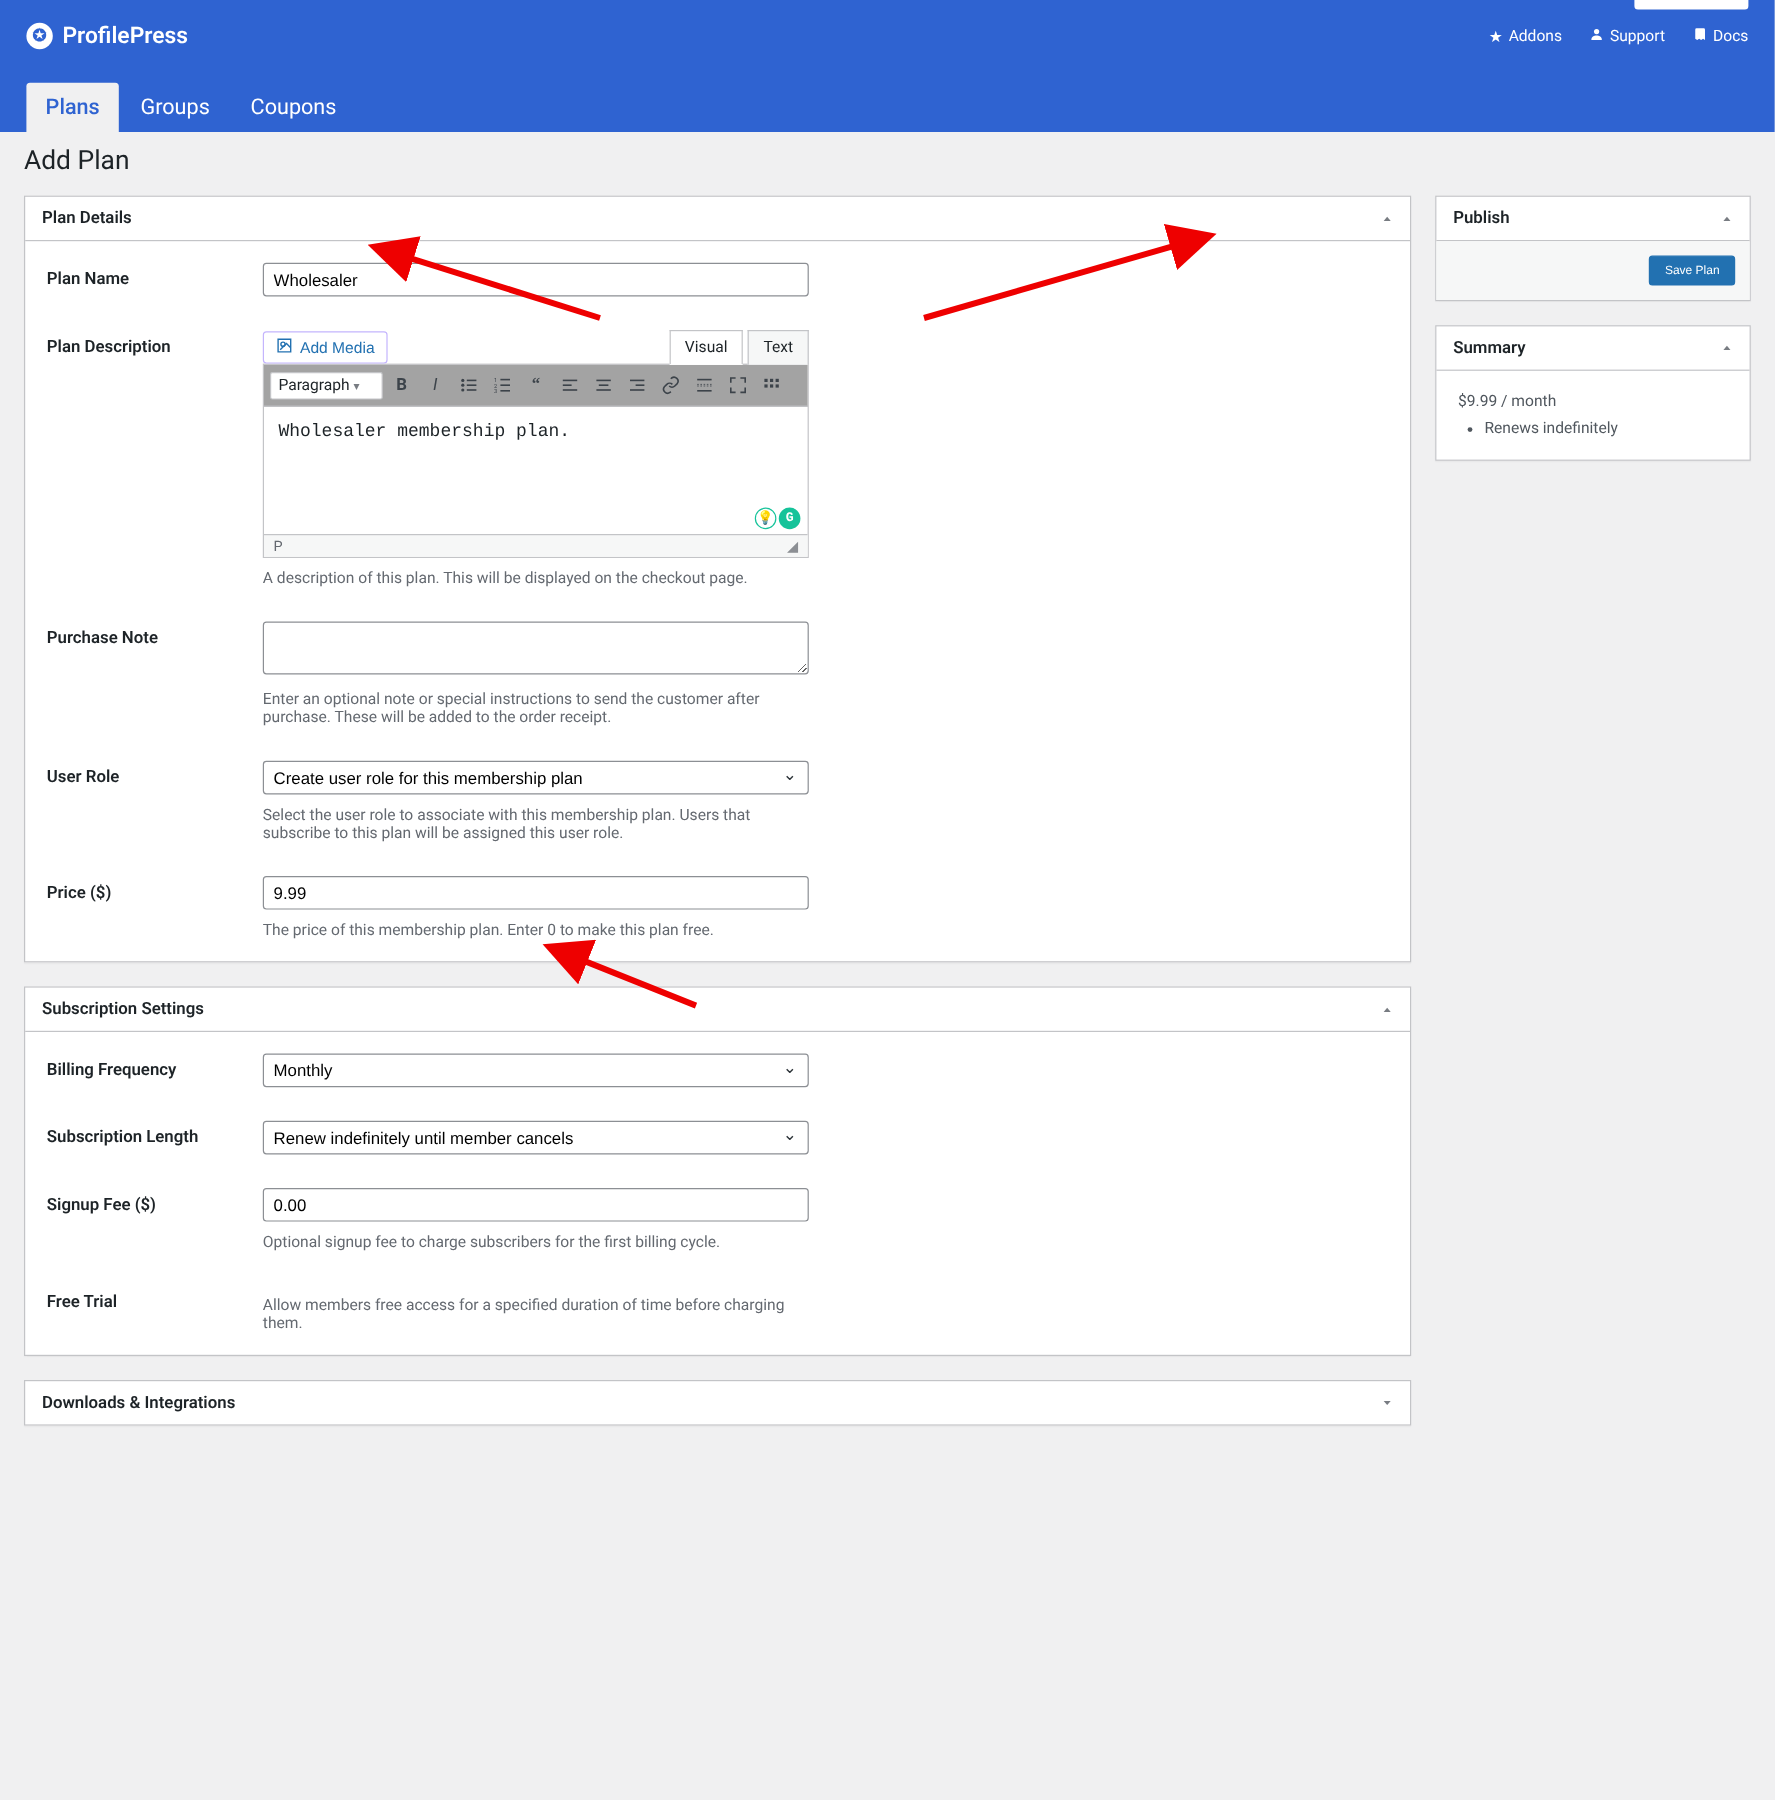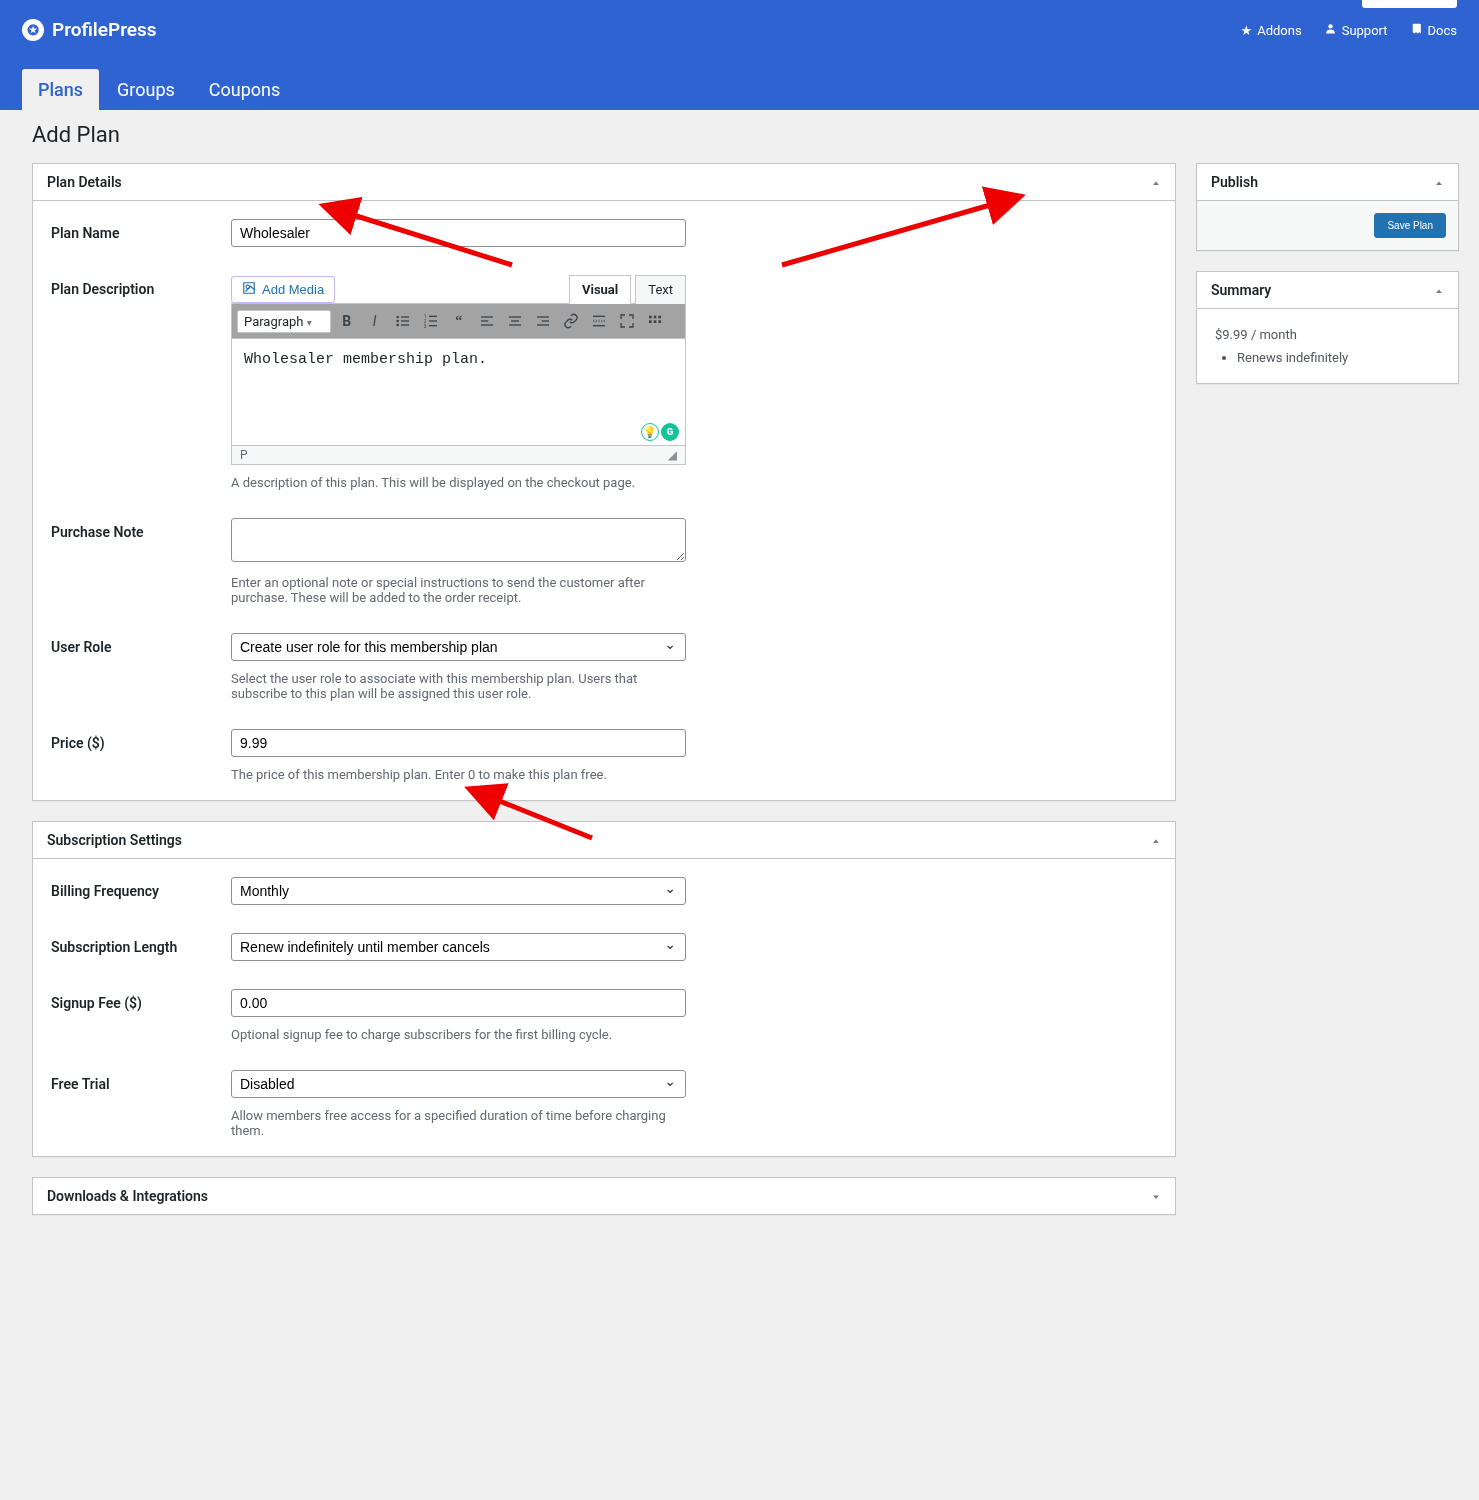--- a/index.html
+++ b/index.html
@@ -9,21 +9,21 @@
   .brand { display: flex; align-items: center; gap: 8px; color: #fff; font-size: 19px; font-weight: 600; }
   .brand-icon { width: 22px; height: 22px; background: #fff; border-radius: 50%; display: flex; align-items: center; justify-content: center; color: #2f63d1; font-weight: bold; font-size: 14px; }
   .topbar-right { position: absolute; right: 22px; top: 22px; display: flex; gap: 22px; color: #fff; font-size: 13px; }
   .topbar-right .item { display: flex; align-items: center; gap: 5px; cursor: pointer; }
   .topbar-white { position: absolute; right: 22px; top: -10px; background: #fff; border-radius: 3px; width: 95px; height: 18px; }
   
   .nav-tabs { display: flex; gap: 2px; margin-top: 28px; }
   .nav-tab { padding: 10px 16px; background: transparent; color: #fff; font-size: 18px; cursor: pointer; border-radius: 3px 3px 0 0; }
   .nav-tab.active { background: #f0f0f1; color: #2f63d1; font-weight: 500; }
   
-  .page { padding: 12px 20px 30px 20px; margin-left: 12px; }
+  .page { padding: 12px 20px 30px 20px; }
   .page-title { font-size: 22px; font-weight: 400; margin-bottom: 16px; }
   
   .layout { display: flex; gap: 20px; align-items: flex-start; }
   .main { flex: 1; display: flex; flex-direction: column; gap: 20px; }
   .side { width: 263px; display: flex; flex-direction: column; gap: 20px; }
   
   .box { background: #fff; border: 1px solid #c3c4c7; box-shadow: 0 1px 1px rgba(0,0,0,0.04); }
   .box-header { padding: 10px 14px; border-bottom: 1px solid #c3c4c7; font-size: 14px; font-weight: 600; display: flex; align-items: center; justify-content: space-between; }
   .box-toggle { color: #787c82; font-size: 10px; transform: scaleY(0.6); }
   .box-body { padding: 18px; }
@@ -46,21 +46,21 @@
   
   .select-wrap { position: relative; }
   .select-wrap select { appearance: none; -webkit-appearance: none; padding-right: 28px; }
   .select-wrap::after { content: "⌄"; position: absolute; right: 10px; top: 3px; pointer-events: none; color: #2c3338; }
   
   
   .editor-toolbar-top { display: flex; justify-content: space-between; align-items: center; margin-bottom: 0; }
   .add-media-btn { display: inline-flex; align-items: center; gap: 6px; border: 1px solid #c4b5fd; color: #2271b1; background: #fff; padding: 4px 10px; border-radius: 3px; font-size: 13px; cursor: pointer; }
   .ed-tabs { display: flex; }
   .ed-tab { padding: 6px 12px; border: 1px solid #c3c4c7; background: #f6f7f7; font-size: 13px; cursor: pointer; border-bottom: none; }
-  .ed-tab.active { background: #fff; border-bottom: 1px solid #fff; position: relative; z-index: 2; font-weight: bold; }
+  .ed-tab.active { background: #fff; border-bottom: 1px solid #fff; position: relative; z-index: 2; }
   .ed-tab + .ed-tab { margin-left: 4px; }
   
   .editor-wrap { border: 1px solid #c3c4c7; margin-top: -1px; }
   .editor-toolbar { background: #a3a3a3; border-bottom: 1px solid #c3c4c7; padding: 5px; display: flex; gap: 4px; align-items: center; }
   .format-dd { font-size: 13px; padding: 3px 18px 3px 6px; border: 1px solid #c3c4c7; border-radius: 2px; background: #fff; position: relative; }
   .tbtn { width: 24px; height: 24px; display: inline-flex; align-items: center; justify-content: center; color: #3c434a; cursor: pointer; border-radius: 2px; }
   .editor-content { min-height: 106px; padding: 12px; font-size: 15px; font-family: Liberation Mono, monospace; position: relative; }
   .grammarly { position: absolute; right: 6px; bottom: 4px; display: flex; gap: 2px; }
   .gbadge { width: 18px; height: 18px; border-radius: 50%; background: #15c39a; color: #fff; display: flex; align-items: center; justify-content: center; font-size: 11px; font-weight: bold; }
   .editor-status { border-top: 1px solid #c3c4c7; background: #f6f7f7; padding: 2px 8px; font-size: 12px; color: #646970; display: flex; justify-content: space-between; }
@@ -314,25 +314,20 @@
             <div class="form-label">Signup Fee ($)</div>
             <div class="form-field">
               <input type="text" value="0.00" style="">
               <div class="form-help">Optional signup fee to charge subscribers for the first billing cycle.</div>
             </div>
           </div>
 
           <div class="form-row">
             <div class="form-label">Free Trial</div>
             <div class="form-field">
-              <div class="select-wrap">
-                <select>
-                  <option>Disabled</option>
-                </select>
-              </div>
               <div class="form-help">Allow members free access for a specified duration of time before charging them.</div>
             </div>
           </div>
 
         </div>
       </div>
 
       <div class="box">
         <div class="box-header" style="border-bottom:none;">
           <span>Downloads &amp; Integrations</span>

